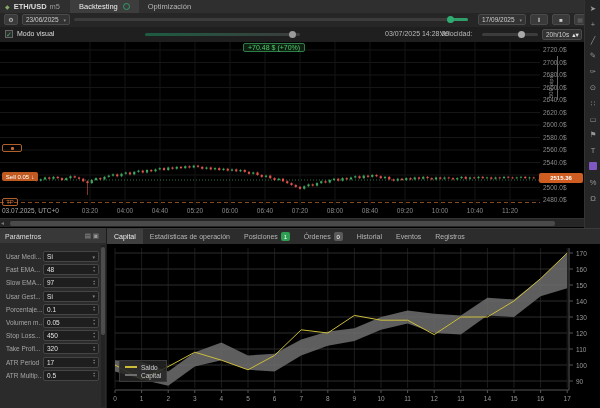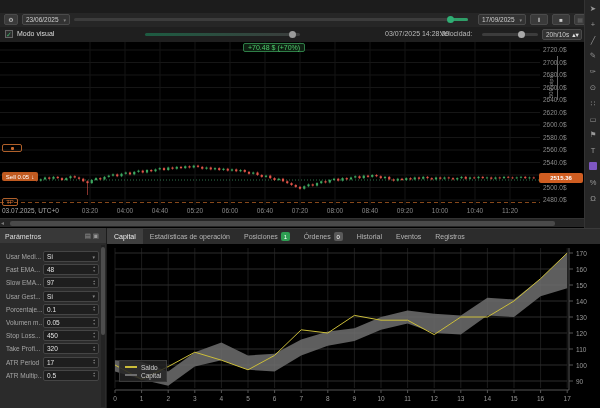--- a/index.html
+++ b/index.html
@@ -69,20 +69,32 @@
        padding:2px 5px;font-size:6.5px;color:#ccc;}
   .legend .li{display:flex;align-items:center;gap:4px;height:8px;}
   .lsample{display:inline-block;width:12px;height:2px;}
   text{font-family:"Liberation Sans","DejaVu Sans",sans-serif;}
 </style>
 </head>
 <body>
 
 <div class="app">
 
+  <div class="tabbar">
+    <span class="appicon">◆</span>
+    <span class="symbol">ETH/USD</span>
+    <span class="tf">m5</span>
+    <div class="ttab active">
+      <span>Backtesting</span>
+      <span class="spinner"></span>
+    </div>
+    <div class="ttab">
+      <span>Optimización</span>
+    </div>
+  </div>
 
   <div class="row2">
     <div class="btn" style="left:4px;top:1px;width:14px;">
       <span>⚙</span>
     </div>
     <div class="datebox" style="left:22px;width:48px;">
       <span>23/06/2025</span>
       <span class="caret">▾</span>
     </div>
     <div class="track" style="left:74px;top:5px;width:394px;"></div>

